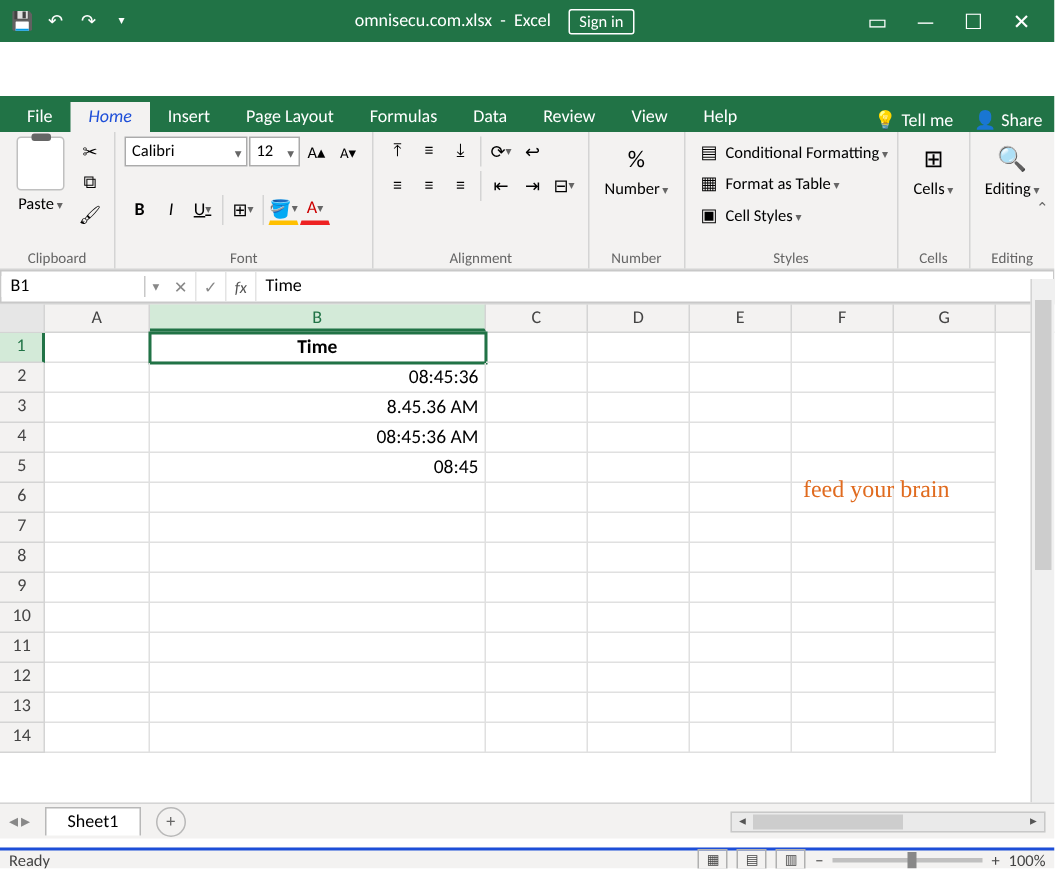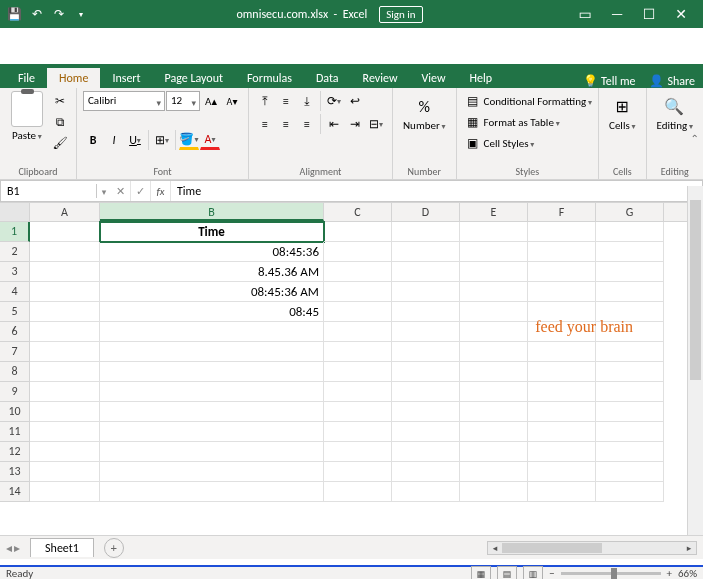--- a/index.html
+++ b/index.html
@@ -6,21 +6,21 @@
   body { font-family: "Segoe UI", Calibri, sans-serif; font-size: 12px; background: #fff; width: 703px; height: 579px; overflow: hidden; position: relative; }
   .titlebar { background: #217346; color: #fff; height: 28px; display: flex; align-items: center; padding: 0 6px; }
   .qat { display: flex; gap: 4px; align-items: center; }
   .tb-icon { width: 18px; height: 18px; display: flex; align-items: center; justify-content: center; color: #fff; font-size: 12px; cursor: pointer; }
   .title-center { flex: 1; text-align: center; font-size: 12px; display: flex; align-items: center; justify-content: center; gap: 12px; }
   .signin { border: 1px solid #fff; padding: 1px 6px; font-size: 11px; border-radius: 2px; cursor: pointer; }
   .win-controls { display: flex; gap: 0; }
   .win-btn { width: 32px; height: 28px; display: flex; align-items: center; justify-content: center; font-size: 14px; cursor: pointer; }
   .tabs { background: #217346; display: flex; align-items: flex-end; height: 24px; color: #fff; padding-left: 6px; margin-top: 36px; }
   .tab { padding: 3px 12px; font-size: 12px; cursor: pointer; }
-  .tab.active { background: #f3f2f1; color: #a16207; }
+  .tab.active { background: #f3f2f1; color: #1d4ed8; font-style: italic; }
   .tabs-right { margin-left: auto; display: flex; align-items: center; padding-right: 8px; gap: 14px; }
   .tabs-right .titem { display: flex; align-items: center; gap: 3px; cursor: pointer; }
   .ribbon { background: #f3f2f1; border-bottom: 1px solid #d4d4d4; display: flex; height: 92px; }
   .group { border-right: 1px solid #d4d4d4; padding: 3px 6px 1px 6px; display: flex; flex-direction: column; justify-content: space-between; }
   .group-label { text-align: center; font-size: 10px; color: #666; padding-top: 2px; }
   .group-body { flex: 1; display: flex; gap: 2px; align-items: flex-start; }
   .vstack { display: flex; flex-direction: column; gap: 1px; }
   .hstack { display: flex; gap: 1px; align-items: center; }
   .btn-sm { width: 20px; height: 20px; display: flex; align-items: center; justify-content: center; border: 1px solid transparent; cursor: pointer; font-size: 12px; }
   .paste-btn { display: flex; flex-direction: column; align-items: center; cursor: pointer; width: 42px; }
@@ -423,15 +423,15 @@
 
 <div class="statusbar">
   <span>Ready</span>
   <div class="sb-right">
     <span class="viewbtn">▦</span>
     <span class="viewbtn">▤</span>
     <span class="viewbtn">▥</span>
     <span style="cursor:pointer;">−</span>
     <div class="zoom-slider"></div>
     <span style="cursor:pointer;">+</span>
-    <span style="cursor:pointer;">66%</span>
+    <span style="cursor:pointer;">100%</span>
   </div>
 </div>
 
 </body></html>

